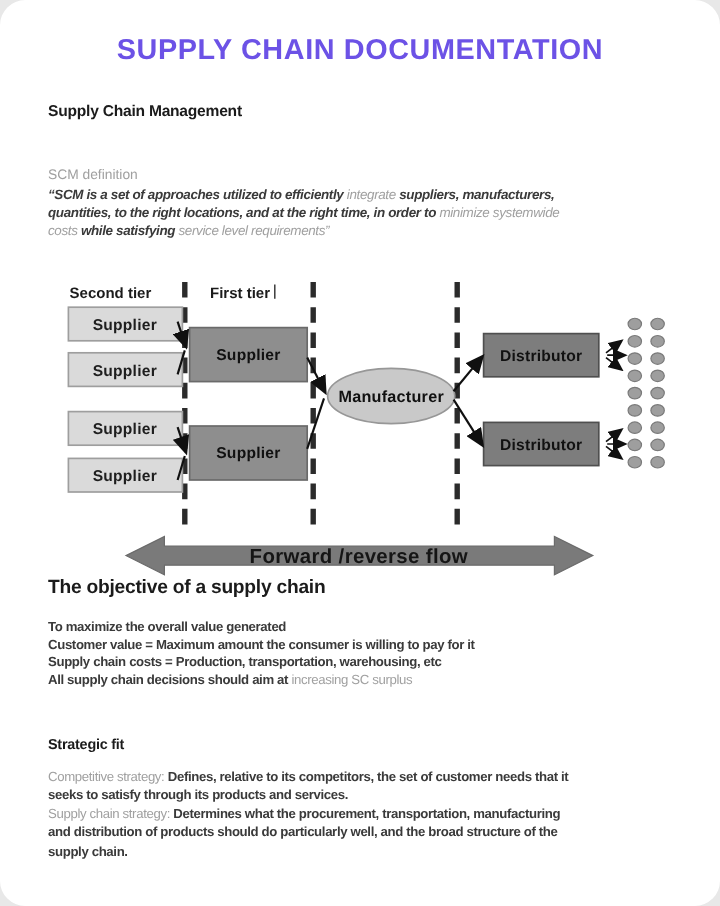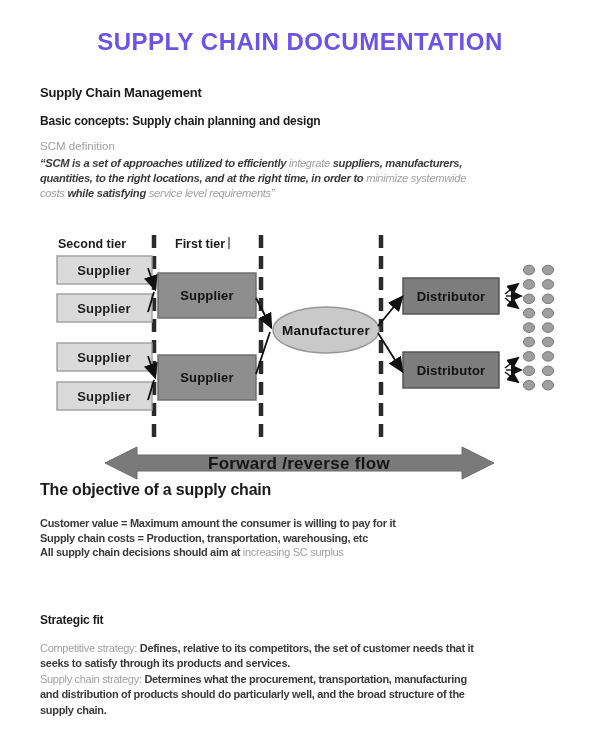--- a/index.html
+++ b/index.html
@@ -1,18 +1,18 @@
 <!DOCTYPE html>
 <html style="--title_purple: #6C52E6; --gray_text: #a0a0a0; --dark_text: #3a3a3a; --box_light: #dadada; --box_medium: #8e8e8e; --box_dark: #7d7d7d; --ellipse_fill: #c9c9c9; --arrow_gray: #7a7a7a;"><head>
 <meta charset="utf-8">
 <style>
   html,body{margin:0;padding:0;background:#e8e8e8;}
   .page{
     position:relative;width:600px;height:755px;background:#ffffff;
-    font-family:"Liberation Sans",sans-serif;overflow:hidden;margin:0 auto;
+    font-family:"Liberation Sans",sans-serif;overflow:hidden;margin:0 auto;border-radius:21px;
   }
   .title{
     position:absolute;top:28px;left:0;width:100%;margin:0;text-align:center;
     font-size:24px;font-weight:bold;letter-spacing:.5px;color:var(--title_purple,#6C52E6);
   }
   .sec-h{position:absolute;left:40px;font-size:13px;font-weight:bold;color:#1b1b1b;letter-spacing:-.2px;white-space:nowrap;}
   .sub-h{position:absolute;left:40px;font-size:12px;font-weight:bold;color:#1b1b1b;letter-spacing:-.2px;white-space:nowrap;}
   .gray-label{position:absolute;left:40px;font-size:11.5px;color:var(--gray_text,#a0a0a0);white-space:nowrap;}
   .textblock{position:absolute;left:40px;}
   .tline{white-space:nowrap;font-size:11px;letter-spacing:-.3px;}
@@ -38,21 +38,20 @@
   .cursor-bar{stroke:#333;stroke-width:1.2;}
 </style>
 </head>
 <body>
 
 <div class="page">
 
   <h1 class="title">SUPPLY CHAIN DOCUMENTATION</h1>
 
   <div class="sec-h" style="top:85px">Supply Chain Management</div>
-  <div class="sub-h" style="top:114px">Basic concepts: Supply chain planning and design</div>
   <div class="gray-label" style="top:140px">SCM definition</div>
 
   <div class="textblock def" style="top:156px">
       <div class="tline"><span class="d">“SCM is a set of approaches utilized to efficiently </span><span class="g">integrate </span><span class="d">suppliers, manufacturers,</span></div>
       <div class="tline"><span class="d">quantities, to the right locations, and at the right time, in order to </span><span class="g">minimize systemwide</span></div>
       <div class="tline"><span class="g">costs </span><span class="d">while satisfying </span><span class="g">service level requirements”</span></div>
     </div>
 
   <svg class="diagram" width="600" height="252" viewBox="0 0 600 252">
     <defs>
@@ -129,20 +128,21 @@
         <ellipse cx="548" cy="138.8" rx="5.6" ry="4.8" class="dot"></ellipse>
         <ellipse cx="548" cy="153.2" rx="5.6" ry="4.8" class="dot"></ellipse>
       </g>
 
     <polygon class="flow-arrow" points="105,231 137,215 137,223 462,223 462,215 494,231 462,247 462,239 137,239 137,247"></polygon>
     <text class="flow-text" x="299" y="237">Forward /reverse flow</text>
   </svg>
 
   <div class="sec-h" style="top:481px;font-size:16px">The objective of a supply chain</div>
   <div class="textblock obj" style="top:516px">
+      <div class="tline"><span class="d">To maximize the overall value generated</span></div>
       <div class="tline"><span class="d">Customer value = Maximum amount the consumer is willing to pay for it</span></div>
       <div class="tline"><span class="d">Supply chain costs = Production, transportation, warehousing, etc</span></div>
       <div class="tline"><span class="d">All supply chain decisions should aim at </span><span class="g">increasing SC surplus</span></div>
     </div>
 
   <div class="sec-h" style="top:613px;font-size:12px">Strategic fit</div>
   <div class="textblock strat" style="top:641px">
       <div class="tline"><span class="g">Competitive strategy: </span><span class="d">Defines, relative to its competitors, the set of customer needs that it</span></div>
       <div class="tline"><span class="d">seeks to satisfy through its products and services.</span></div>
       <div class="tline"><span class="g">Supply chain strategy: </span><span class="d">Determines what the procurement, transportation, manufacturing</span></div>

